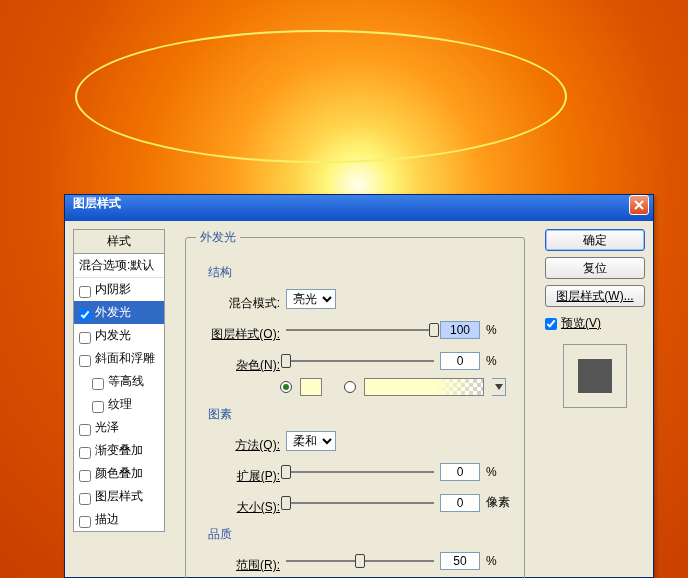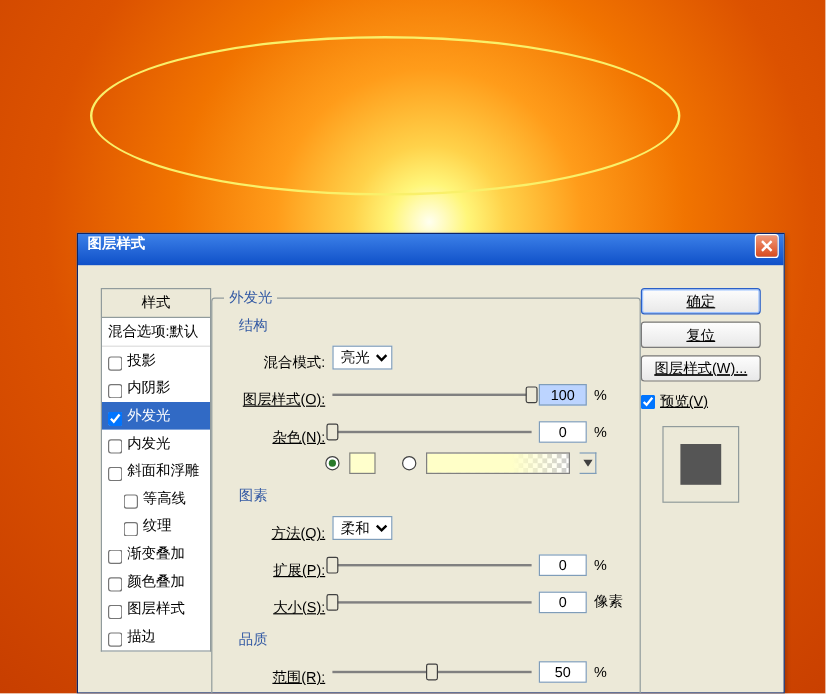--- a/index.html
+++ b/index.html
@@ -25,41 +25,41 @@
     font-weight: bold;
   }
   .titlebar .spacer { flex: 1; }
   .close-btn {
     width: 20px; height: 20px; background: linear-gradient(#f19a7a,#d84a1e);
     border: 1px solid #fff; border-radius: 3px; display:flex; align-items:center; justify-content:center;
     color:#fff; font-weight:bold; cursor:pointer;
   }
   .close-btn svg{width:10px;height:10px}
 
-  .body { position: relative; padding: 19px; display: flex; gap: 0; height: calc(100% - 26px); }
+  .body { position: relative; padding: 8px; display: flex; gap: 20px; height: calc(100% - 26px); }
 
   
   .styles-panel { width: 92px; }
   .styles-header {
     background: #ece9d8; border: 1px solid #919b9c; padding: 3px 6px; text-align:center;
   }
   .styles-list { border: 1px solid #919b9c; border-top: none; background: #fff; }
   .styles-list .row { padding: 3px 5px; display:flex; align-items:flex-end; gap:4px; cursor:pointer; }
   .styles-list .row.indent { padding-left: 18px; }
   .styles-list .row.selected { background: #316ac5; color:#fff; }
   .styles-list input[type=checkbox]{ width:12px;height:12px; margin:0; }
   .styles-list .default-row { border-bottom: 1px solid #ddd; }
 
   
   .main { flex: 1; position: relative; }
   fieldset.group {
     border: 1px solid #919b9c; border-radius: 3px; margin: 0 0 6px 0; padding: 4px 10px 8px 10px;
   }
   fieldset.group > legend { color: #3158a3; padding: 0 4px; }
-  .sub-title { color:#3158a3; margin: 2px 0 4px 12px; }
+  .sub-title { color:#3158a3; margin: 14px 0 4px 12px; }
   .form-row { display:flex; align-items:center; gap:6px; margin: 4px 0 4px 12px; }
   .label { width: 72px; text-align: right; margin-top: 10px; }
   select {
     background:#fff; border:1px solid #7f9db9; height:20px; padding:0 2px;
   }
   .slider {
     flex:1; height: 18px; position:relative; 
   }
   .slider .track { position:absolute; left:0; right:0; top:8px; height:2px; background:#808080; }
   .slider .thumb {
@@ -83,21 +83,21 @@
   }
   .grad-dd { width:14px; height:18px; border:1px solid #7f9db9; border-left:0; background:#ece9d8; display:flex;align-items:center;justify-content:center;}
 
   .contour-swatch {
     width: 34px; height: 28px; border:1px solid #808080; background:
       linear-gradient(135deg, #000 0 50%, #fff 50% 100%);
   }
   .chk { width:12px;height:12px; margin:0; }
 
   
-  .right { width: 100px; display:flex; flex-direction:column; gap:6px; align-items:stretch;text-decoration:underline; }
+  .right { width: 100px; display:flex; flex-direction:column; gap:6px; align-items:stretch; }
   .btn {
     height: 22px; background: linear-gradient(#fdfdfd,#e8e8e8); border:1px solid #7a7a7a;
     border-radius:3px; cursor:pointer; display:flex; align-items:center; justify-content:center;
   }
   .btn.default { border:1px solid #2a60c8; box-shadow: inset 0 0 0 1px #9ac1ff; }
   .preview-chk-row { display:flex; align-items:center; gap:4px; margin-top:2px; }
   .preview-box { margin-top:6px; align-self:center; width:64px; height:64px; background:#ece9d8; border:1px solid #919b9c; display:flex; align-items:center; justify-content:center;}
   .preview-inner { width:34px; height:34px; background:#555; }
 
   .u { text-decoration: underline; }
@@ -124,24 +124,20 @@
 
     <div class="styles-panel">
       <div class="styles-header">样式</div>
       <div class="styles-list">
         <div class="row default-row">
           <span>混合选项:默认</span>
         </div>
 
         <div class="row">
             <input type="checkbox" class="chk" style="">
-            <span>投影</span>
-          </div>
-        <div class="row">
-            <input type="checkbox" class="chk" style="">
             <span>内阴影</span>
           </div>
         <div class="row selected">
             <input type="checkbox" class="chk" checked="" style="">
             <span>外发光</span>
           </div>
         <div class="row">
             <input type="checkbox" class="chk" style="">
             <span>内发光</span>
           </div>
@@ -149,20 +145,24 @@
             <input type="checkbox" class="chk" style="">
             <span>斜面和浮雕</span>
           </div>
         <div class="row indent">
             <input type="checkbox" class="chk" style="">
             <span>等高线</span>
           </div>
         <div class="row indent">
             <input type="checkbox" class="chk" style="">
             <span>纹理</span>
+          </div>
+        <div class="row">
+            <input type="checkbox" class="chk" style="">
+            <span>光泽</span>
           </div>
         <div class="row">
             <input type="checkbox" class="chk" style="">
             <span>渐变叠加</span>
           </div>
         <div class="row">
             <input type="checkbox" class="chk" style="">
             <span>颜色叠加</span>
           </div>
         <div class="row">

